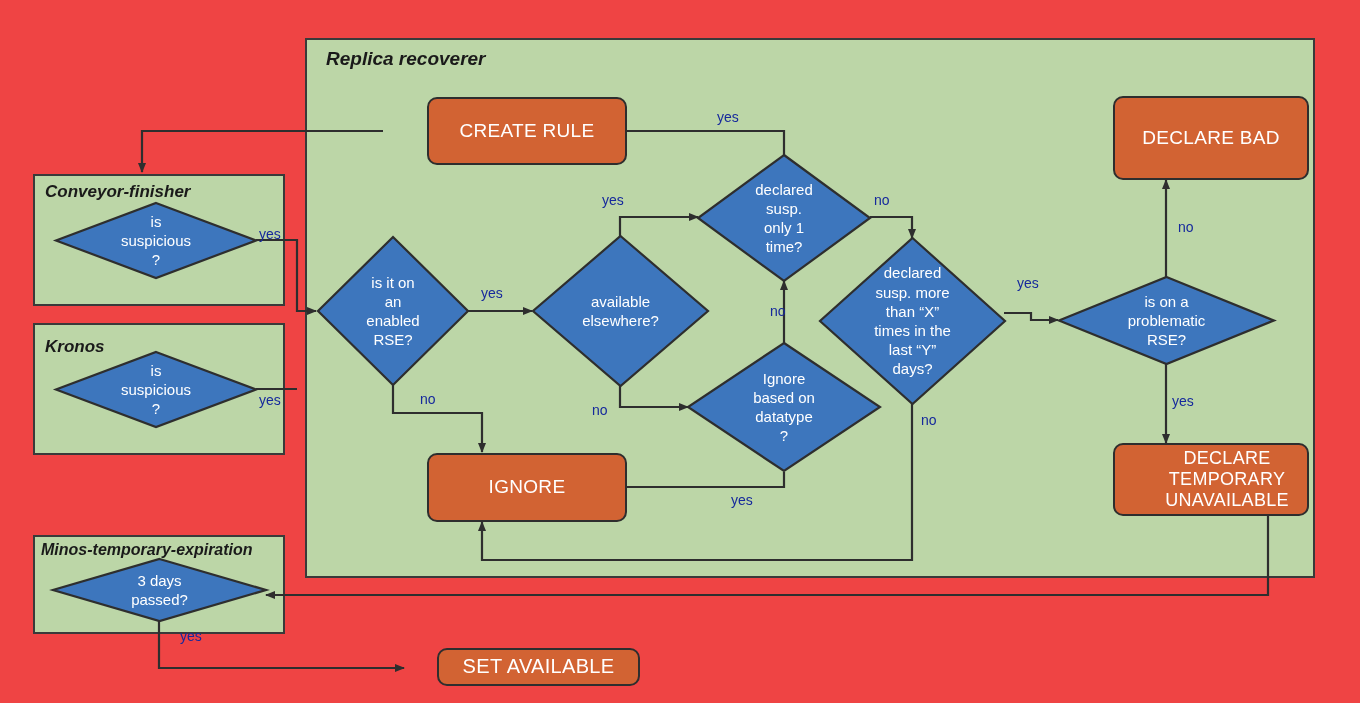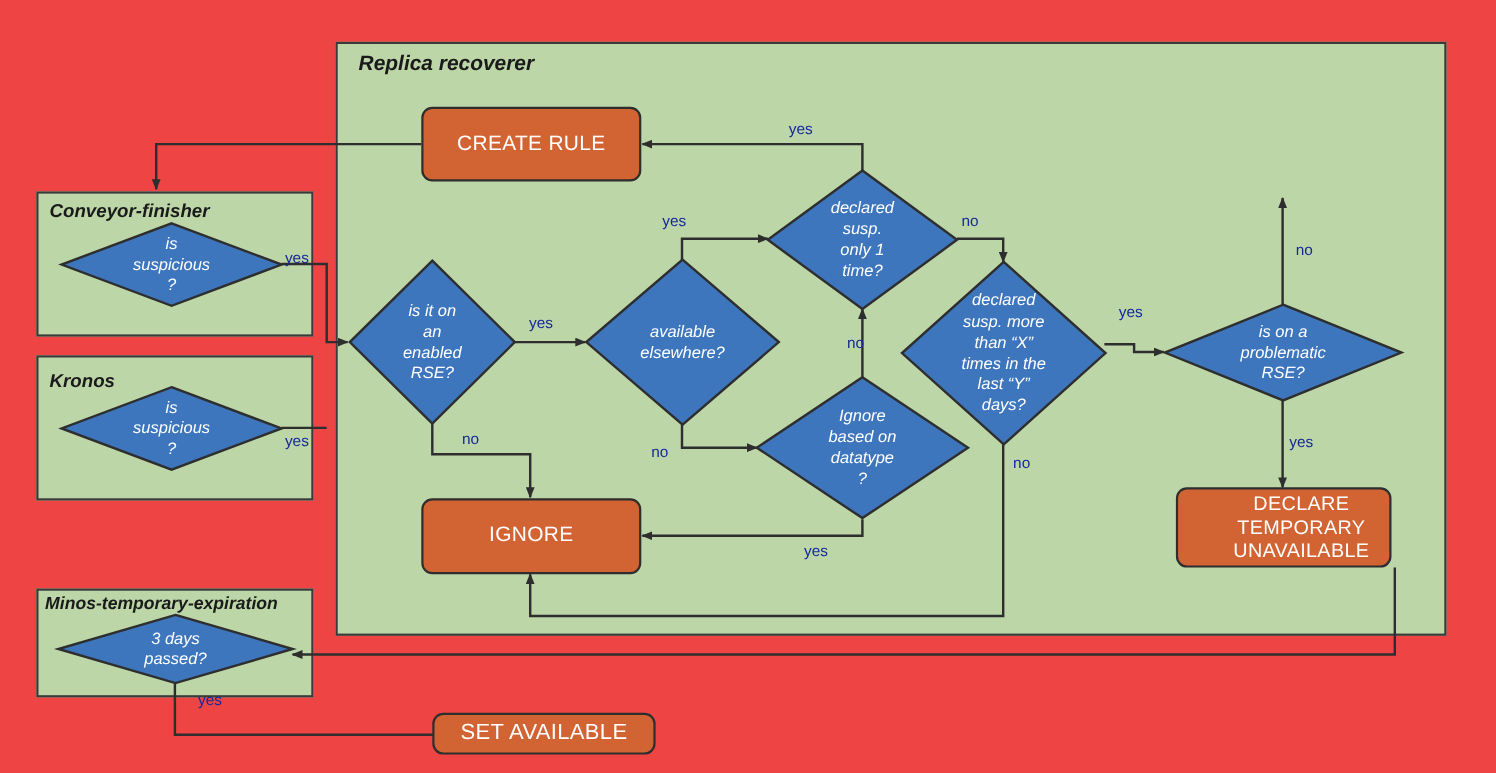--- a/index.html
+++ b/index.html
@@ -45,25 +45,25 @@
     border-radius: 10px;
     box-sizing: border-box;
     color: #ffffff;
     display: flex;
     align-items: center;
     justify-content: center;
     text-align: center;
     line-height: 1.18;
     font-size: 19px;
     letter-spacing: 0.3px;
+    margin-left: 44px;
   }
   .proc.multi { font-size: 18px; padding-left: 32px; }
   .dia-wrap {
     position: absolute;
-    font-style: italic;
   }
   .dia-wrap svg {
     position: absolute;
     left: 0;
     top: 0;
     overflow: visible;
   }
   .dia-label {
     position: absolute;
     left: 0;
@@ -143,20 +143,21 @@
       <path d="M1166,364 L1166,443" marker-end="url(#arrow)"></path>
 
       <path d="M1268,516 L1268,595 L266,595" marker-end="url(#arrow)"></path>
 
       <path d="M159,621 L159,668 L404,668" marker-end="url(#arrow)"></path>
     </g>
   </svg>
 
   <div class="proc" style="left:383px; top:97px; width:200px; height:68px;">CREATE RULE</div>
 
+  <div class="proc" style="left:1069px; top:96px; width:196px; height:84px;">DECLARE BAD</div>
 
   <div class="proc" style="left:383px; top:453px; width:200px; height:69px;">IGNORE</div>
 
   <div class="proc multi" style="left:1069px; top:443px; width:196px; height:73px; white-space:pre-line;">DECLARE
 TEMPORARY
 UNAVAILABLE</div>
 
   <div class="proc" style="left:393px; top:648px; width:203px; height:38px; font-size:20px;text-align:right;">SET AVAILABLE</div>
 
   <div class="dia-wrap" style="left:56px; top:203px; width:200px; height:75px;">

